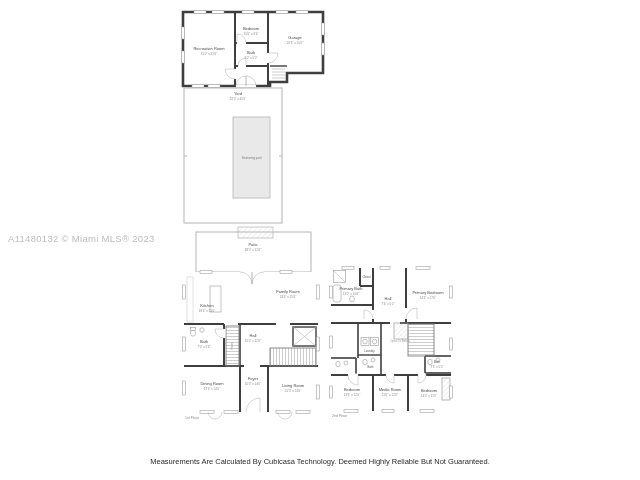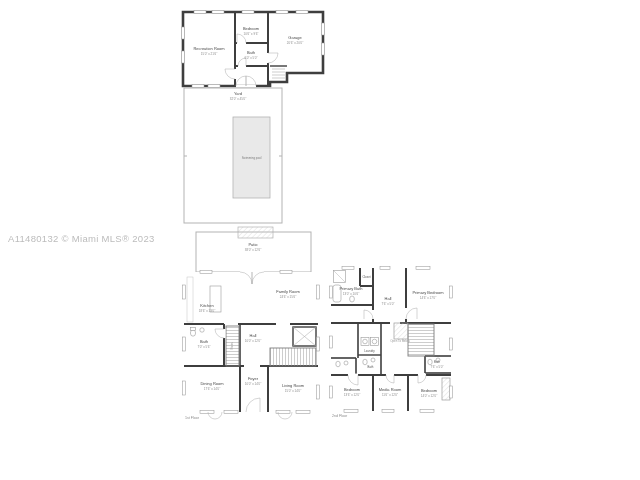--- a/index.html
+++ b/index.html
@@ -325,13 +325,14 @@
         <text class="room-dims" x="24" y="131.5">13'6" x 12'0"</text>
         <text class="room-name" x="62" y="127">Media Room</text>
         <text class="room-dims" x="62" y="131.5">11'6" x 12'0"</text>
         <text class="room-name" x="101" y="128">Bedroom</text>
         <text class="room-dims" x="101" y="132.5">14'0" x 12'0"</text>
         <text class="floor-tag" x="4" y="153">2nd Floor</text>
       </g>
     </svg>
   </div>
 
+  <div id="disclaimer">Measurements Are Calculated By Cubicasa Technology. Deemed Highly Reliable But Not Guaranteed.</div>
 </div>
 
 </body></html>

